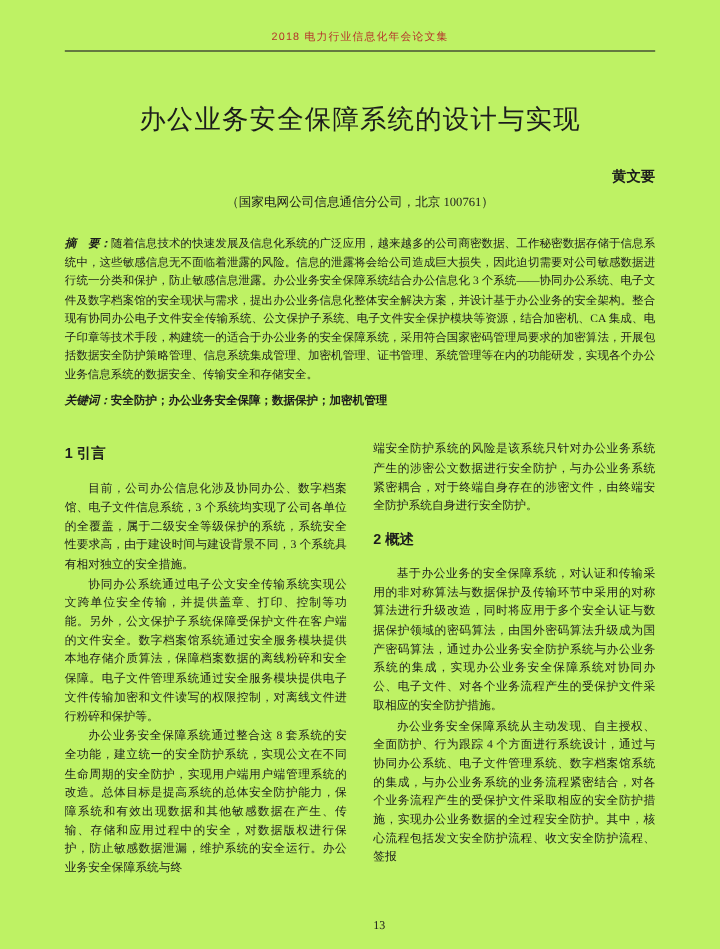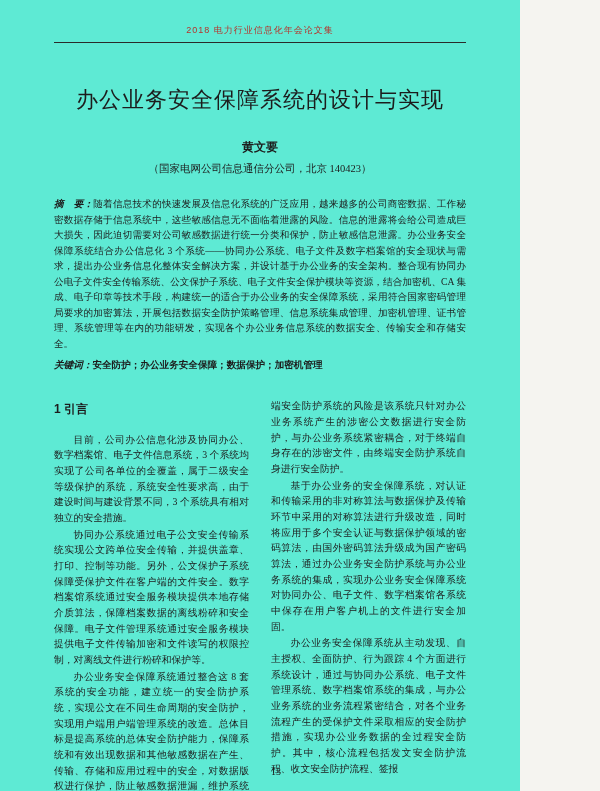--- a/index.html
+++ b/index.html
@@ -3,23 +3,23 @@
 <meta charset="utf-8">
 <style>
   * { margin: 0; padding: 0; box-sizing: border-box; }
   html, body { width: 600px; }
   body {
     font-family: "Liberation Serif", "DejaVu Serif", serif;
     background: #f5f4f0;
     color: #1c1c1c;
   }
   .sheet {
-    width: 520px;
+    width: 600px;
     height: 791px;
-    background: #5eead4;
+    background: #bef264;
     padding: 24px 54px 18px 54px;
     position: relative;
     overflow: hidden;
   }
   .header-text {
     text-align: center;
     color: #b5342c;
     font-size: 9px;
     letter-spacing: 1px;
     font-family: "Liberation Sans", "DejaVu Sans", sans-serif;
@@ -30,21 +30,21 @@
     margin-bottom: 42px;
   }
   .article-title {
     text-align: center;
     font-size: 22px;
     font-weight: normal;
     letter-spacing: 1px;
     margin-bottom: 24px;
   }
   .author {
-    text-align: center;
+    text-align: right;
     font-size: 12px;
     font-weight: bold;
     margin-bottom: 6px;
   }
   .affiliation {
     text-align: center;
     font-size: 10.5px;
     margin-bottom: 20px;
   }
   .abstract {
@@ -94,42 +94,43 @@
 
   <div class="header">
     <div class="header-text">2018 电力行业信息化年会论文集</div>
     <div class="header-rule"></div>
   </div>
 
   <h1 class="article-title">办公业务安全保障系统的设计与实现</h1>
 
   <div class="author">黄文要</div>
 
-  <div class="affiliation">（国家电网公司信息通信分公司，北京 140423）</div>
+  <div class="affiliation">（国家电网公司信息通信分公司，北京 100761）</div>
 
   <p class="abstract">
     <span class="label">摘　要：</span><span>随着信息技术的快速发展及信息化系统的广泛应用，越来越多的公司商密数据、工作秘密数据存储于信息系统中，这些敏感信息无不面临着泄露的风险。信息的泄露将会给公司造成巨大损失，因此迫切需要对公司敏感数据进行统一分类和保护，防止敏感信息泄露。办公业务安全保障系统结合办公信息化 3 个系统——协同办公系统、电子文件及数字档案馆的安全现状与需求，提出办公业务信息化整体安全解决方案，并设计基于办公业务的安全架构。整合现有协同办公电子文件安全传输系统、公文保护子系统、电子文件安全保护模块等资源，结合加密机、CA 集成、电子印章等技术手段，构建统一的适合于办公业务的安全保障系统，采用符合国家密码管理局要求的加密算法，开展包括数据安全防护策略管理、信息系统集成管理、加密机管理、证书管理、系统管理等在内的功能研发，实现各个办公业务信息系统的数据安全、传输安全和存储安全。</span>
   </p>
 
   <p class="keywords">
     <span class="label">关键词：</span><span>安全防护；办公业务安全保障；数据保护；加密机管理</span>
   </p>
 
   <div class="columns">
 
     <div class="col">
       <h2>1 引言</h2>
       <p>目前，公司办公信息化涉及协同办公、数字档案馆、电子文件信息系统，3 个系统均实现了公司各单位的全覆盖，属于二级安全等级保护的系统，系统安全性要求高，由于建设时间与建设背景不同，3 个系统具有相对独立的安全措施。</p>
       <p>协同办公系统通过电子公文安全传输系统实现公文跨单位安全传输，并提供盖章、打印、控制等功能。另外，公文保护子系统保障受保护文件在客户端的文件安全。数字档案馆系统通过安全服务模块提供本地存储介质算法，保障档案数据的离线粉碎和安全保障。电子文件管理系统通过安全服务模块提供电子文件传输加密和文件读写的权限控制，对离线文件进行粉碎和保护等。</p>
       <p>办公业务安全保障系统通过整合这 8 套系统的安全功能，建立统一的安全防护系统，实现公文在不同生命周期的安全防护，实现用户端用户端管理系统的改造。总体目标是提高系统的总体安全防护能力，保障系统和有效出现数据和其他敏感数据在产生、传输、存储和应用过程中的安全，对数据版权进行保护，防止敏感数据泄漏，维护系统的安全运行。办公业务安全保障系统与终</p>
     </div>
 
     <div class="col">
       <p class="no-indent">端安全防护系统的风险是该系统只针对办公业务系统产生的涉密公文数据进行安全防护，与办公业务系统紧密耦合，对于终端自身存在的涉密文件，由终端安全防护系统自身进行安全防护。</p>
-      <p>基于办公业务的安全保障系统，对认证和传输采用的非对称算法与数据保护及传输环节中采用的对称算法进行升级改造，同时将应用于多个安全认证与数据保护领域的密码算法，由国外密码算法升级成为国产密码算法，通过办公业务安全防护系统与办公业务系统的集成，实现办公业务安全保障系统对协同办公、电子文件、数字档案馆各系统中保存在用户客户机上的文件进行安全加固。</p>
+      <h2>2 概述</h2>
+      <p>基于办公业务的安全保障系统，对认证和传输采用的非对称算法与数据保护及传输环节中采用的对称算法进行升级改造，同时将应用于多个安全认证与数据保护领域的密码算法，由国外密码算法升级成为国产密码算法，通过办公业务安全防护系统与办公业务系统的集成，实现办公业务安全保障系统对协同办公、电子文件、对各个业务流程产生的受保护文件采取相应的安全防护措施。</p>
       <p>办公业务安全保障系统从主动发现、自主授权、全面防护、行为跟踪 4 个方面进行系统设计，通过与协同办公系统、电子文件管理系统、数字档案馆系统的集成，与办公业务系统的业务流程紧密结合，对各个业务流程产生的受保护文件采取相应的安全防护措施，实现办公业务数据的全过程安全防护。其中，核心流程包括发文安全防护流程、收文安全防护流程、签报</p>
     </div>
 
   </div>
 
   <div class="page-number">13</div>
 
 </div>
 
 </body></html>

